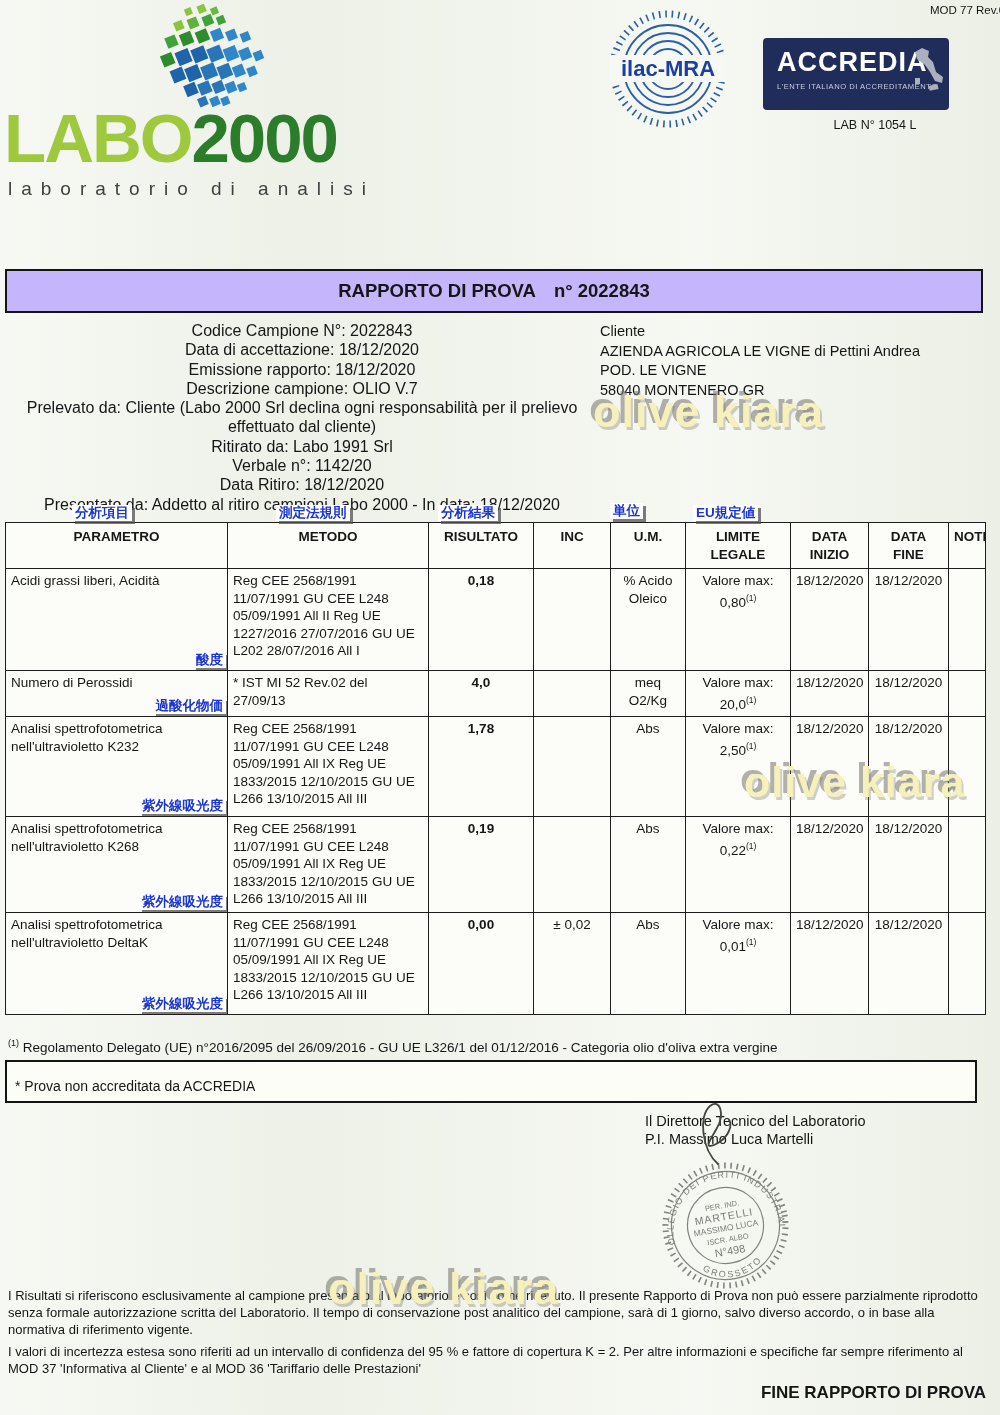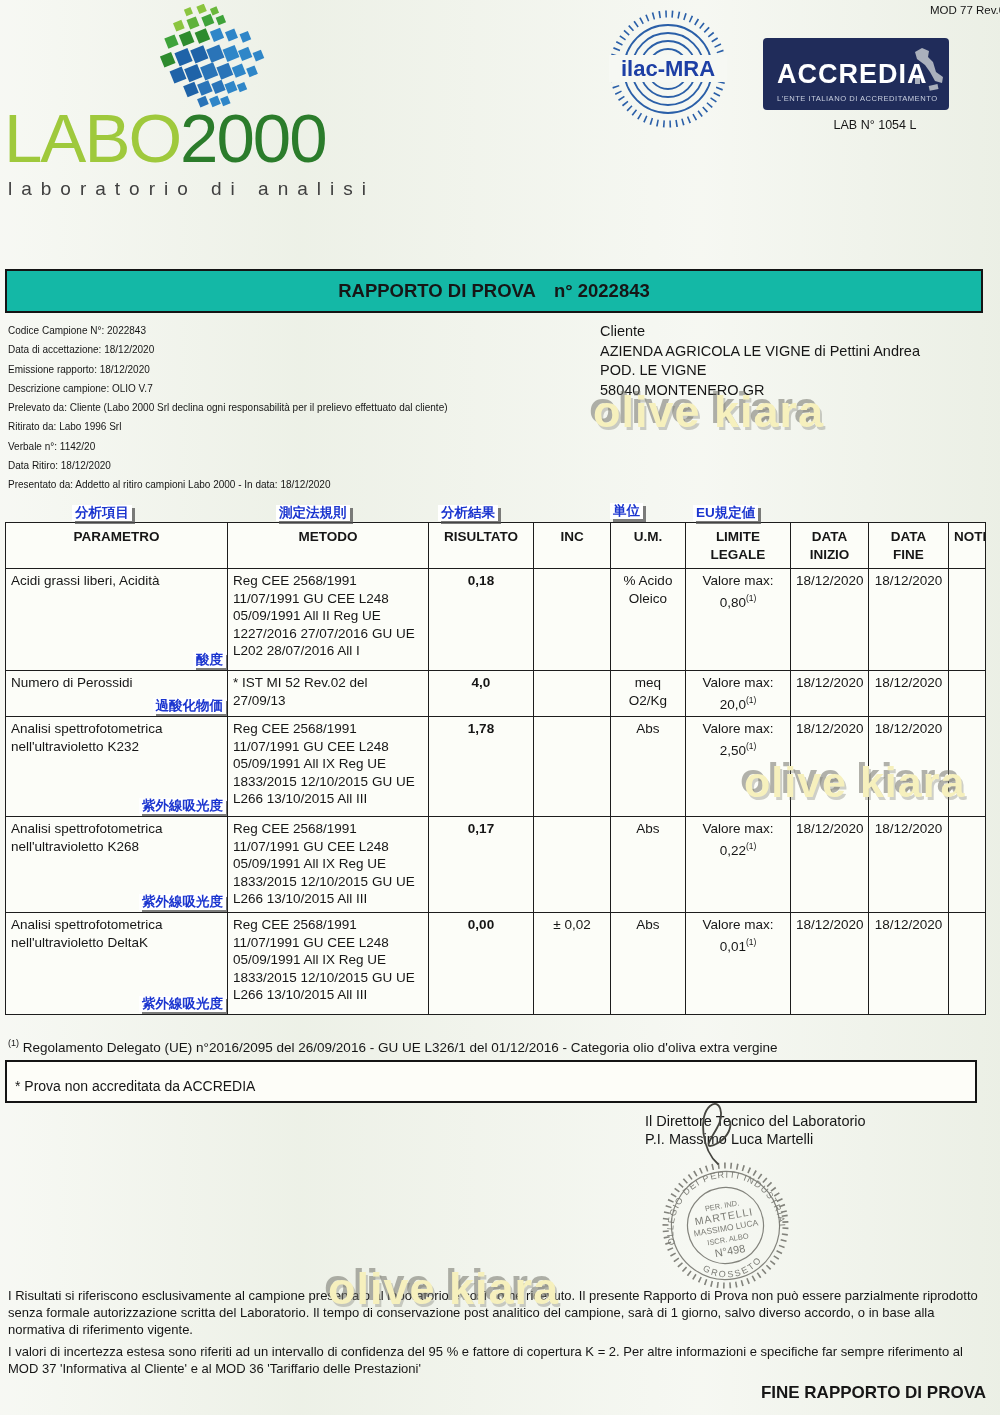--- a/index.html
+++ b/index.html
@@ -11,37 +11,37 @@
     color:#161616;
   }
   #page::before{content:"";position:absolute;inset:0;
     background:
       linear-gradient(90deg, rgba(255,255,255,.45), rgba(228,234,222,.25) 30%, rgba(255,255,255,.4) 70%, rgba(224,231,218,.3));
     pointer-events:none;}
   .abs{position:absolute;}
 
   
   .mod-ref{left:930px;top:4px;font-size:11.5px;white-space:nowrap;}
-  .logo-wordmark{left:4px;top:104px;font-weight:normal;font-size:69px;letter-spacing:-2px;line-height:1;white-space:nowrap;}
+  .logo-wordmark{left:4px;top:104px;font-weight:bold;font-size:69px;letter-spacing:-2px;line-height:1;white-space:nowrap;}
   .logo-labo{color:#9fc93c;}
   .logo-year{color:#2b7c2b;}
   .logo-sub{left:8px;top:178px;font-size:19px;letter-spacing:9px;color:#404040;white-space:nowrap;}
-  .accredia-box{left:763px;top:38px;width:186px;height:72px;background:#202c5a;border-radius:4px;box-sizing:border-box;padding:22px 10px 6px 14px;}
+  .accredia-box{left:763px;top:38px;width:186px;height:72px;background:#202c5a;border-radius:4px;box-sizing:border-box;padding:10px 10px 6px 14px;}
   .accredia-name{color:#fff;font-weight:bold;font-size:27px;letter-spacing:1px;line-height:1.1;}
   .accredia-sub{color:#c8cfdf;font-size:7.6px;letter-spacing:.5px;margin-top:4px;white-space:nowrap;}
   .italy-svg{position:absolute;right:6px;top:10px;}
   .lab-no{left:790px;top:118px;width:170px;text-align:center;font-size:12.5px;}
 
   
-  .title-box{left:5px;top:269px;width:974px;height:40px;border:2px solid #141414;background:#14b8a6;
+  .title-box{left:5px;top:269px;width:974px;height:40px;border:2px solid #141414;background:#c4b5fd;
     text-align:center;line-height:40px;font-size:18.5px;font-weight:bold;}
   .title-num{margin-left:18px;}
 
   
-  .info-block{left:8px;top:321px;width:588px;font-size:10px;line-height:19.3px;}
+  .info-block{left:8px;top:321px;width:588px;font-size:16px;line-height:19.3px;text-align:center;}
   .client-block{left:600px;top:322px;width:390px;font-size:14.5px;line-height:19.5px;}
 
   
   .wm{font-weight:bold;font-size:45px;letter-spacing:1px;color:#f6f0bd;white-space:nowrap;z-index:30;
       text-shadow:-4px -4px 0 rgba(115,115,105,.55), 2px 3px 0 rgba(120,120,110,.35);}
   .wm1{left:593px;top:386px;}
   .wm2{left:744px;top:758px;font-size:43px;}
   .wm3{left:328px;top:1263px;}
 
   
@@ -161,21 +161,21 @@
   <div class="abs title-box">
     <span>RAPPORTO DI PROVA</span><span class="title-num">n° 2022843</span>
   </div>
 
   <div class="abs info-block">
     <div>Codice Campione N°: 2022843</div>
     <div>Data di accettazione: 18/12/2020</div>
     <div>Emissione rapporto: 18/12/2020</div>
     <div>Descrizione campione: OLIO V.7</div>
     <div>Prelevato da: Cliente (Labo 2000 Srl declina ogni responsabilità per il prelievo effettuato dal cliente)</div>
-    <div>Ritirato da: Labo 1996 Srl</div>
+    <div>Ritirato da: Labo 1991 Srl</div>
     <div>Verbale n°: 1142/20</div>
     <div>Data Ritiro: 18/12/2020</div>
     <div>Presentato da: Addetto al ritiro campioni Labo 2000 - In data: 18/12/2020</div>
   </div>
 
   <div class="abs client-block">
     <div>Cliente</div>
     <div>AZIENDA AGRICOLA LE VIGNE di Pettini Andrea</div>
     <div>POD. LE VIGNE</div>
     <div>58040 MONTENERO GR</div>
@@ -266,21 +266,21 @@
           </td>
       <td class="c-date">18/12/2020</td>
       <td class="c-date">18/12/2020</td>
       <td></td>
     </tr>
 
     <tr class="r3">
       <td class="c-parametro"><span>Analisi spettrofotometrica nell'ultravioletto K268</span>
         <span class="cjk cell-cjk">紫外線吸光度</span></td>
       <td>Reg CEE 2568/1991 11/07/1991 GU CEE L248 05/09/1991 All IX Reg UE 1833/2015 12/10/2015 GU UE L266 13/10/2015 All III</td>
-      <td class="c-risultato">0,17</td>
+      <td class="c-risultato">0,19</td>
       <td class="c-inc"></td>
       <td class="c-um">Abs</td>
       <td class="c-limite">
         <div>Valore max:</div>
         <div class="lim-value"><span>0,22</span><sup>(1)</sup></div>
           </td>
       <td class="c-date">18/12/2020</td>
       <td class="c-date">18/12/2020</td>
       <td></td>
     </tr>

